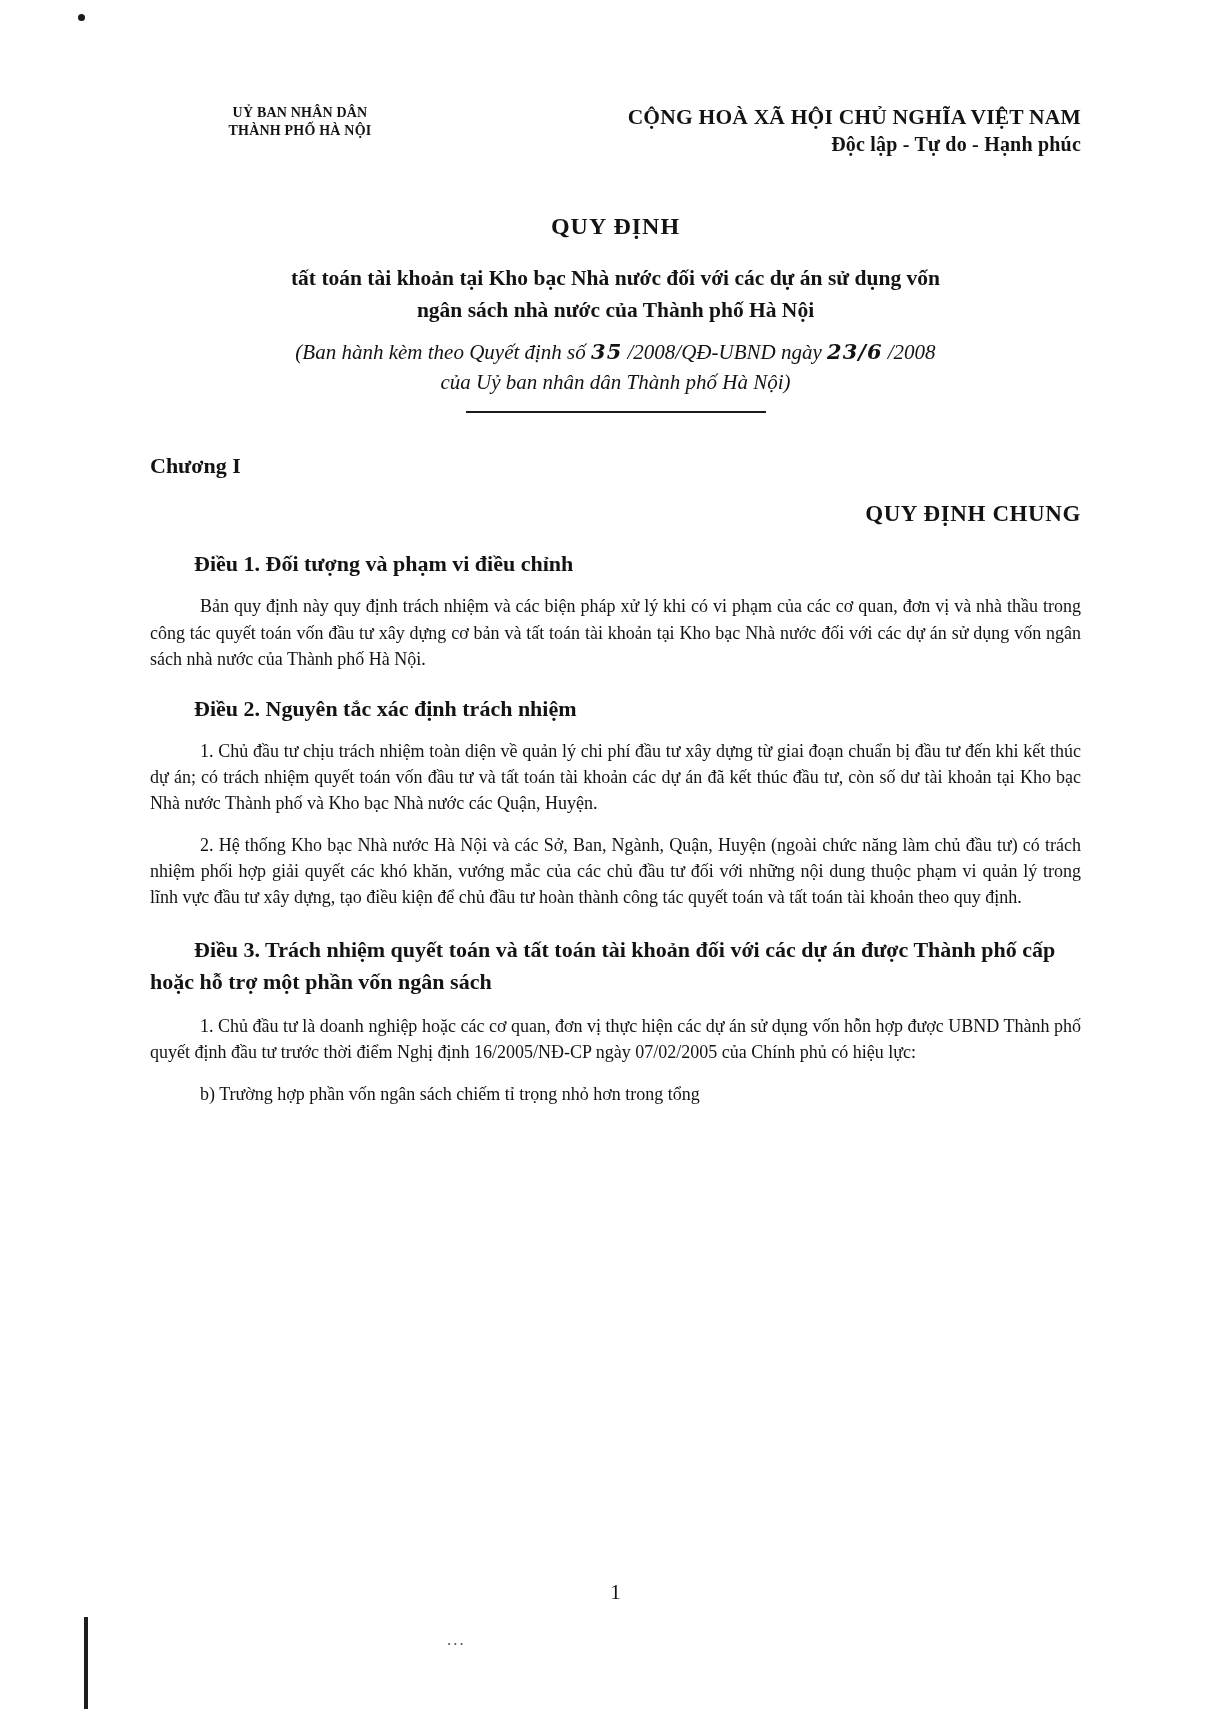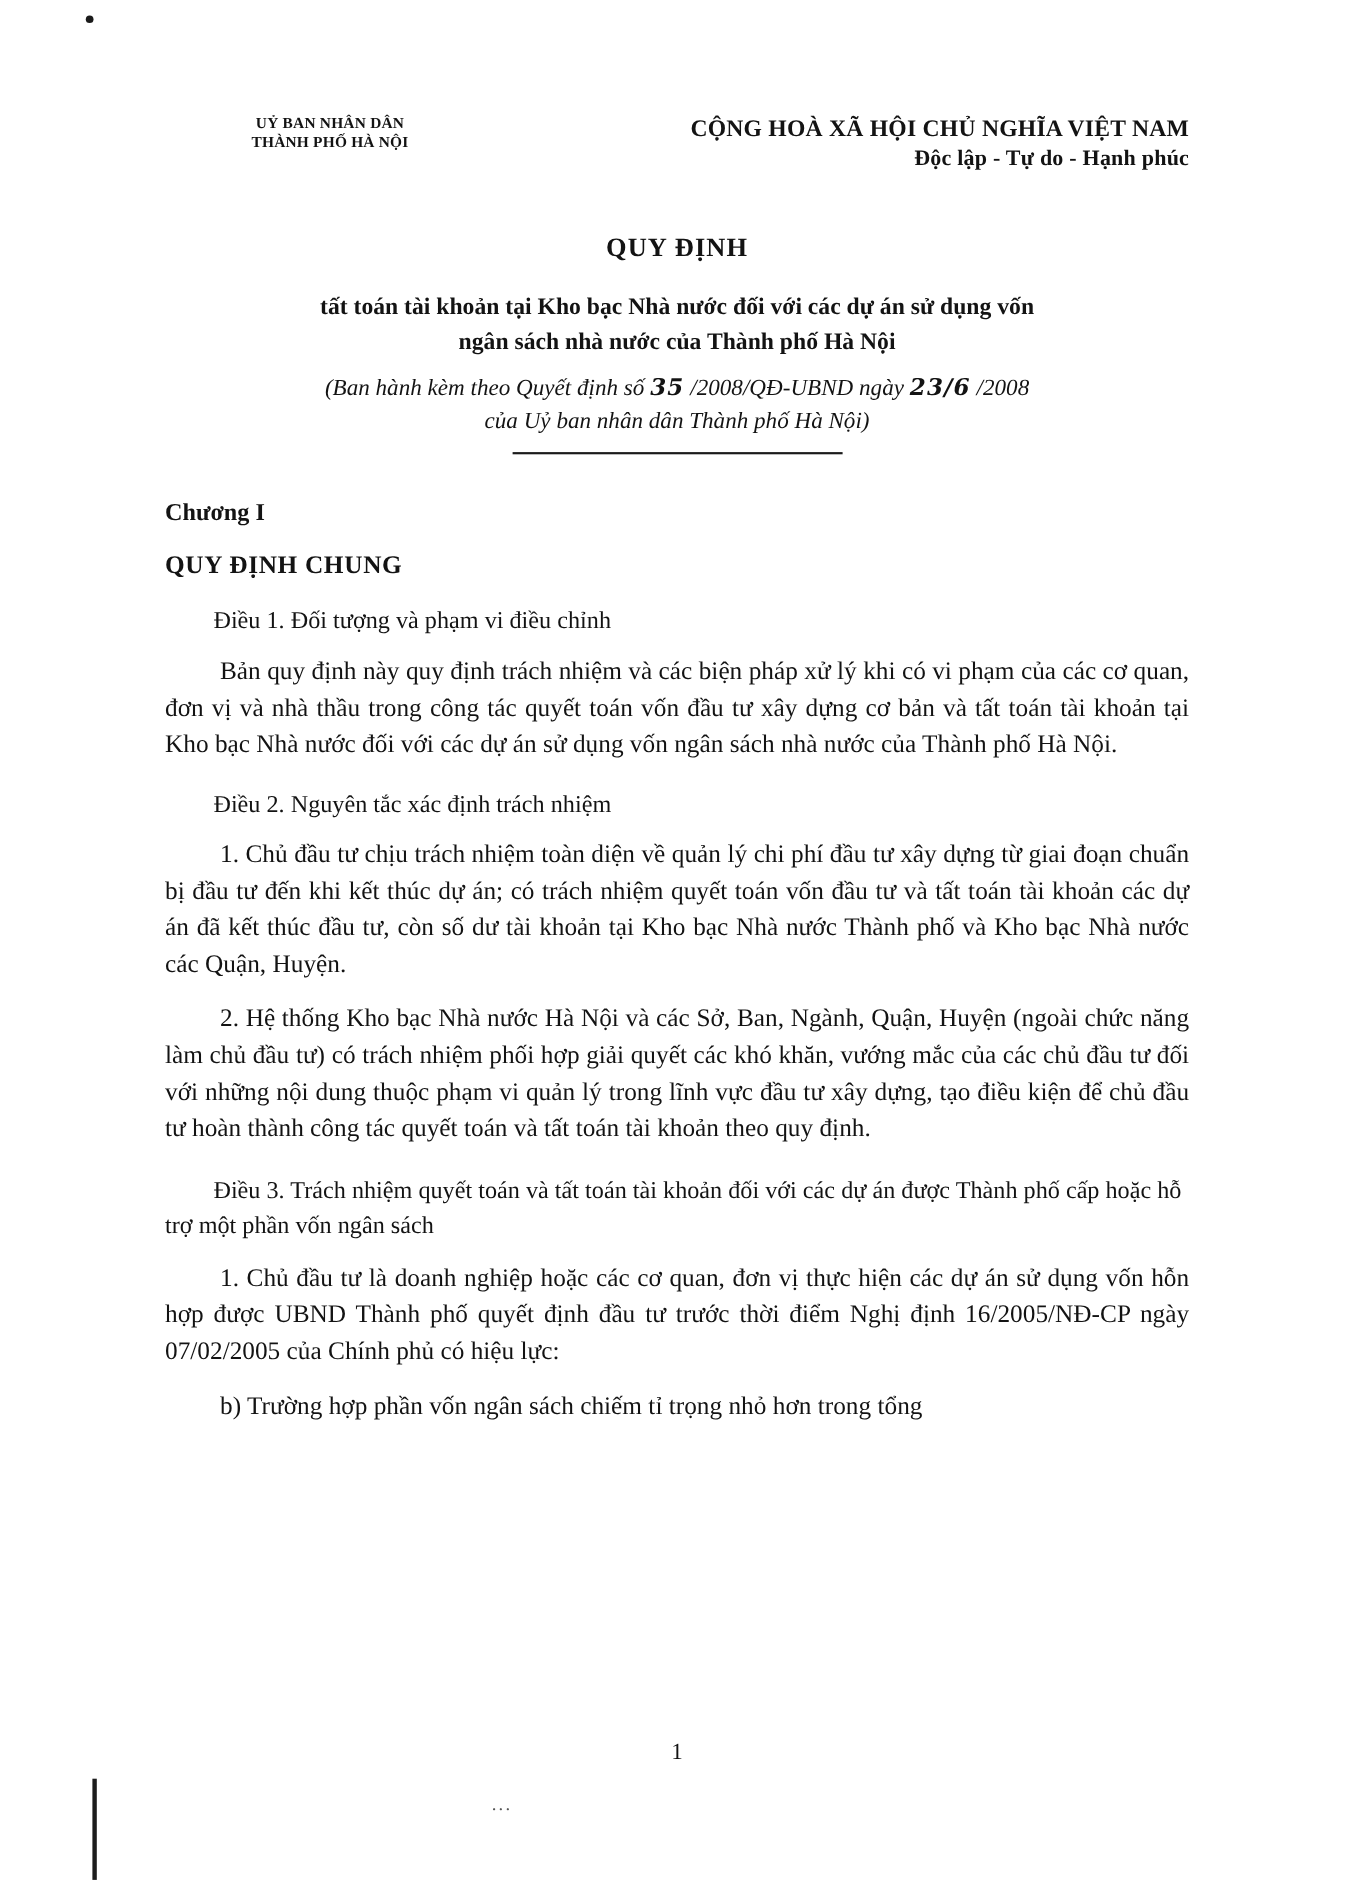--- a/index.html
+++ b/index.html
@@ -114,40 +114,40 @@
     margin: 14px auto 0 auto;
   }
 
   .chapter {
     text-align: left;
     font-weight: bold;
     font-size: 22px;
     margin-top: 40px;
   }
   .chapter-name {
-    text-align: left;
+    text-align: right;
     font-weight: bold;
     font-size: 23px;
     letter-spacing: 0.6px;
     margin-top: 22px;
   }
 
   .article-head {
-    font-weight: normal;
+    font-weight: bold;
     font-size: 22px;
     margin-top: 24px;
     text-indent: 44px;
   }
   .article-head.block {
     text-indent: 44px;
     line-height: 1.42;
   }
 
   p.body {
-    font-size: 23px;
+    font-size: 18px;
     line-height: 1.45;
     text-align: justify;
     margin: 16px 0 0 0;
     text-indent: 50px;
   }
   .page-number {
     position: absolute;
     left: 0;
     right: 0;
     bottom: 110px;

